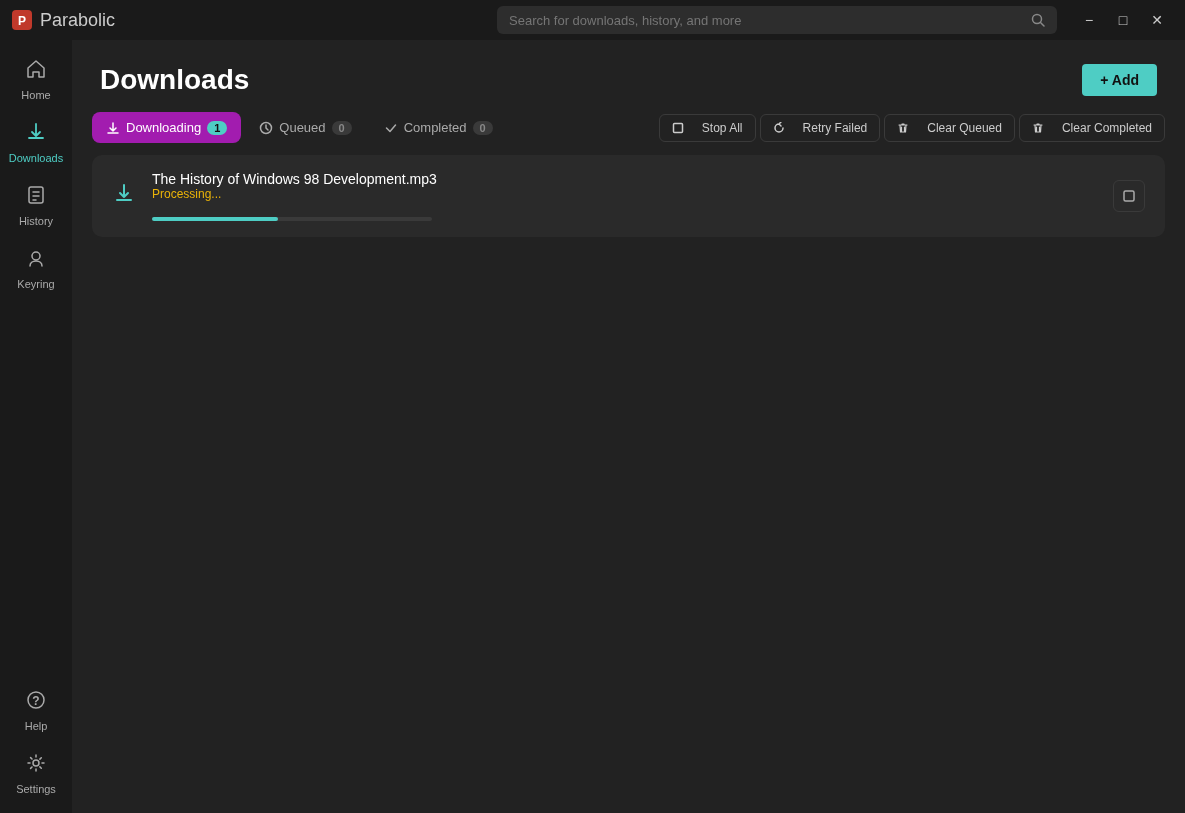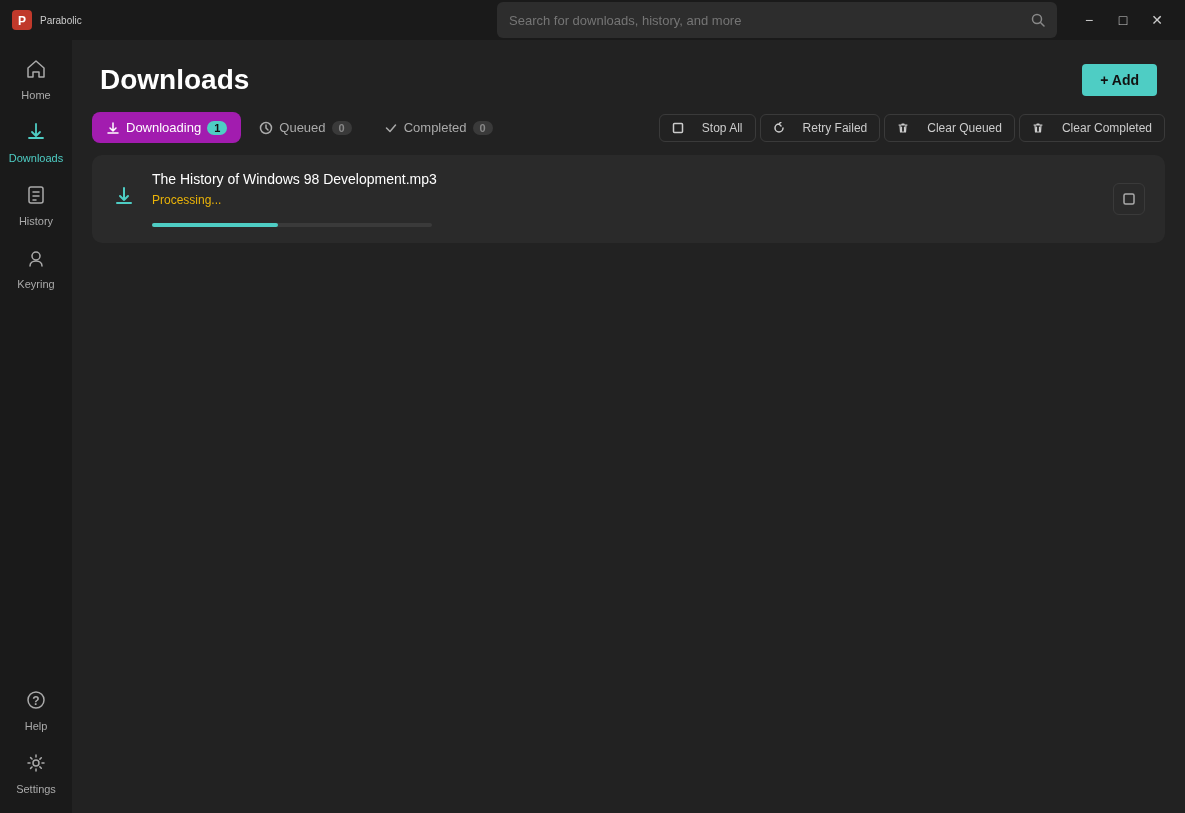--- a/index.html
+++ b/index.html
@@ -29,31 +29,31 @@
       display: flex;
       align-items: center;
       gap: 8px;
       flex: 1;
     }
     .logo-icon {
       width: 20px;
       height: 20px;
     }
     .titlebar-app-name {
-      font-size: 10px;
+      font-size: 18px;
       color: #ccc;
     }
     .titlebar-search {
       flex: 2;
       display: flex;
       align-items: center;
       background: #2d2d2d;
       border-radius: 6px;
       padding: 0 12px;
-      height: 36px;
+      height: 28px;
       max-width: 560px;
     }
     .titlebar-search input {
       background: transparent;
       border: none;
       outline: none;
       color: #aaa;
       font-size: 13px;
       width: 100%;
     }
@@ -223,21 +223,20 @@
       font-size: 22px;
       flex-shrink: 0;
     }
     .download-info {
       flex: 1;
     }
     .download-name {
       font-size: 14px;
       color: #fff;
       font-weight: 500;
-      margin-bottom: 6px;
     }
     .download-status {
       font-size: 12px;
       color: #eab308;
       margin-bottom: 16px;
     }
     .progress-bar-bg {
       background: #3a3a3a;
       border-radius: 4px;
       height: 4px;

